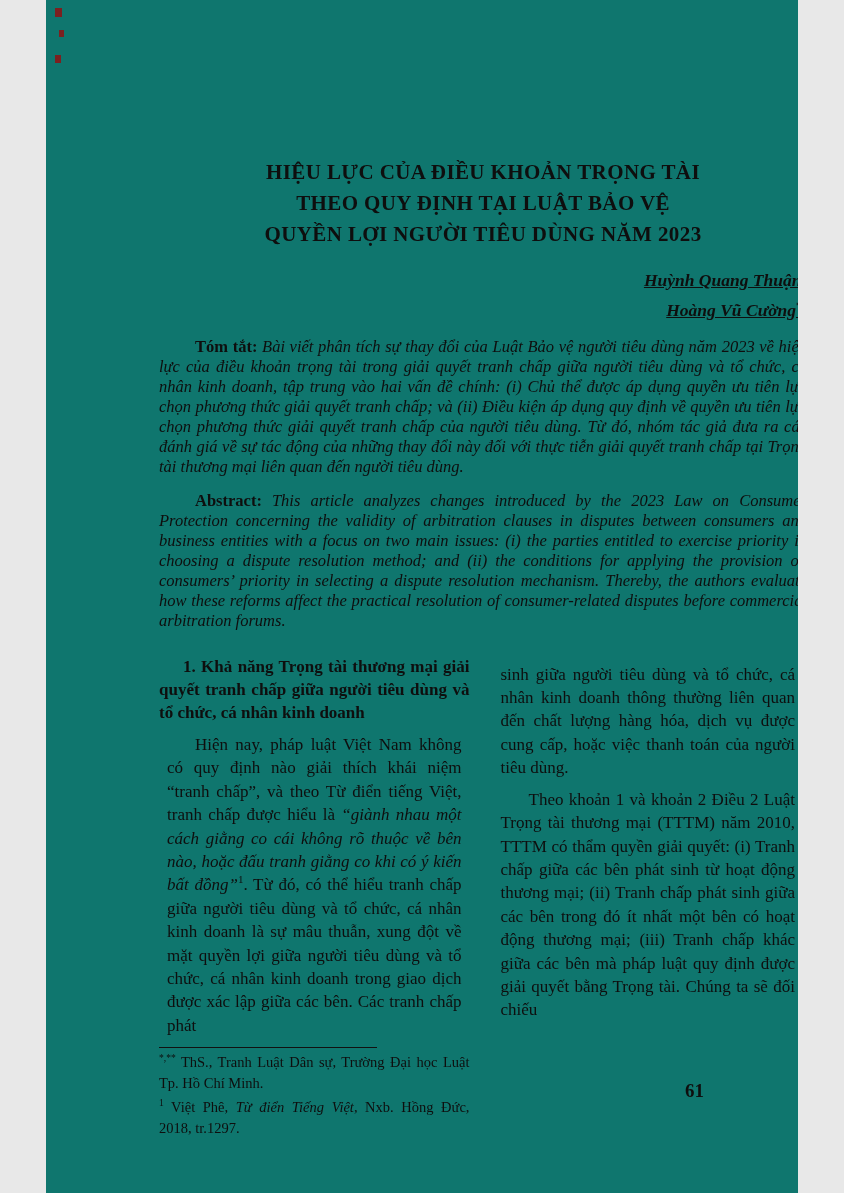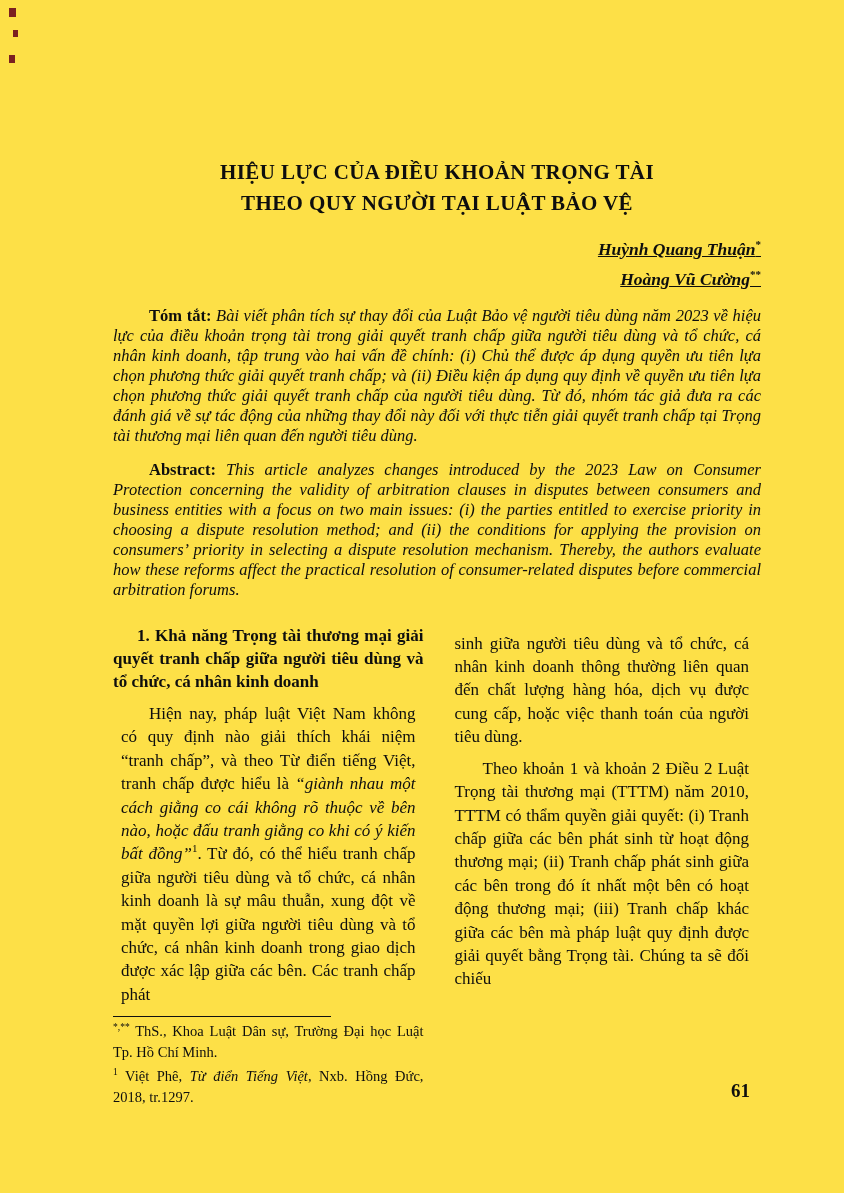--- a/index.html
+++ b/index.html
@@ -1,21 +1,21 @@
 <!DOCTYPE html>
 <html><head>
 <meta charset="utf-8">
 <style>
   html, body { margin: 0; padding: 0; background: #e8e8e8; }
   .page {
     position: relative;
-    width: 844px;
+    width: 752px;
     height: 1193px;
     margin: 0 auto;
-    background: #fde047;
+    background: #0f766e;
     color: #0e0e0e;
     font-family: "Liberation Serif", "DejaVu Serif", serif;
     overflow: hidden;
   }
   .content {
     position: absolute;
     left: 113px;
     top: 0;
     width: 648px;
   }
@@ -99,21 +99,22 @@
 <div class="page">
 
   <span class="corner-mark mark1"></span>
   <span class="corner-mark mark2"></span>
   <span class="corner-mark mark3"></span>
 
   <div class="content">
 
     <h1 class="title">
       <span>HIỆU LỰC CỦA ĐIỀU KHOẢN TRỌNG TÀI</span><br>
-      <span>THEO QUY NGƯỜI TẠI LUẬT BẢO VỆ</span><br>
+      <span>THEO QUY ĐỊNH TẠI LUẬT BẢO VỆ</span><br>
+      <span>QUYỀN LỢI NGƯỜI TIÊU DÙNG NĂM 2023</span>
     </h1>
 
     <div class="authors">
       <div><span>Huỳnh Quang Thuận</span><sup>*</sup></div>
       <div><span>Hoàng Vũ Cường</span><sup>**</sup></div>
     </div>
 
     <p class="abstract">
       <span class="label">Tóm tắt:</span>
       <span class="atext">Bài viết phân tích sự thay đổi của Luật Bảo vệ người tiêu dùng năm 2023 về hiệu lực của điều khoản trọng tài trong giải quyết tranh chấp giữa người tiêu dùng và tổ chức, cá nhân kinh doanh, tập trung vào hai vấn đề chính: (i) Chủ thể được áp dụng quyền ưu tiên lựa chọn phương thức giải quyết tranh chấp; và (ii) Điều kiện áp dụng quy định về quyền ưu tiên lựa chọn phương thức giải quyết tranh chấp của người tiêu dùng. Từ đó, nhóm tác giả đưa ra các đánh giá về sự tác động của những thay đổi này đối với thực tiễn giải quyết tranh chấp tại Trọng tài thương mại liên quan đến người tiêu dùng.</span>
@@ -125,21 +126,21 @@
     </p>
 
     <div class="columns">
 
       <div class="col">
         <p class="col-heading">1. Khả năng Trọng tài thương mại giải quyết tranh chấp giữa người tiêu dùng và tổ chức, cá nhân kinh doanh</p>
         <p class="body-para"><span>Hiện nay, pháp luật Việt Nam không có quy định nào giải thích khái niệm “tranh chấp”, và theo Từ điển tiếng Việt, tranh chấp được hiểu là </span><span class="quote-italic">“giành nhau một cách giằng co cái không rõ thuộc về bên nào, hoặc đấu tranh giằng co khi có ý kiến bất đồng”</span><sup>1</sup><span>. Từ đó, có thể hiểu tranh chấp giữa người tiêu dùng và tổ chức, cá nhân kinh doanh là sự mâu thuẫn, xung đột về mặt quyền lợi giữa người tiêu dùng và tổ chức, cá nhân kinh doanh trong giao dịch được xác lập giữa các bên. Các tranh chấp phát</span></p>
 
         <div class="footnote-rule"></div>
 
-        <p class="footnote"><sup>*,**</sup> <span>ThS., Khoa Luật Dân sự, Trường Đại học Luật Tp. Hồ Chí Minh.</span></p>
+        <p class="footnote"><sup>*,**</sup> <span>ThS., Tranh Luật Dân sự, Trường Đại học Luật Tp. Hồ Chí Minh.</span></p>
 
         <p class="footnote"><sup>1</sup> <span>Việt Phê, </span><span class="fn-italic">Từ điển Tiếng Việt</span><span>, Nxb. Hồng Đức, 2018, tr.1297.</span></p>
       </div>
 
       <div class="col">
         <p class="body-para no-indent">sinh giữa người tiêu dùng và tổ chức, cá nhân kinh doanh thông thường liên quan đến chất lượng hàng hóa, dịch vụ được cung cấp, hoặc việc thanh toán của người tiêu dùng.</p>
         <p class="body-para">Theo khoản 1 và khoản 2 Điều 2 Luật Trọng tài thương mại (TTTM) năm 2010, TTTM có thẩm quyền giải quyết: (i) Tranh chấp giữa các bên phát sinh từ hoạt động thương mại; (ii) Tranh chấp phát sinh giữa các bên trong đó ít nhất một bên có hoạt động thương mại; (iii) Tranh chấp khác giữa các bên mà pháp luật quy định được giải quyết bằng Trọng tài. Chúng ta sẽ đối chiếu</p>
       </div>
 
     </div>

